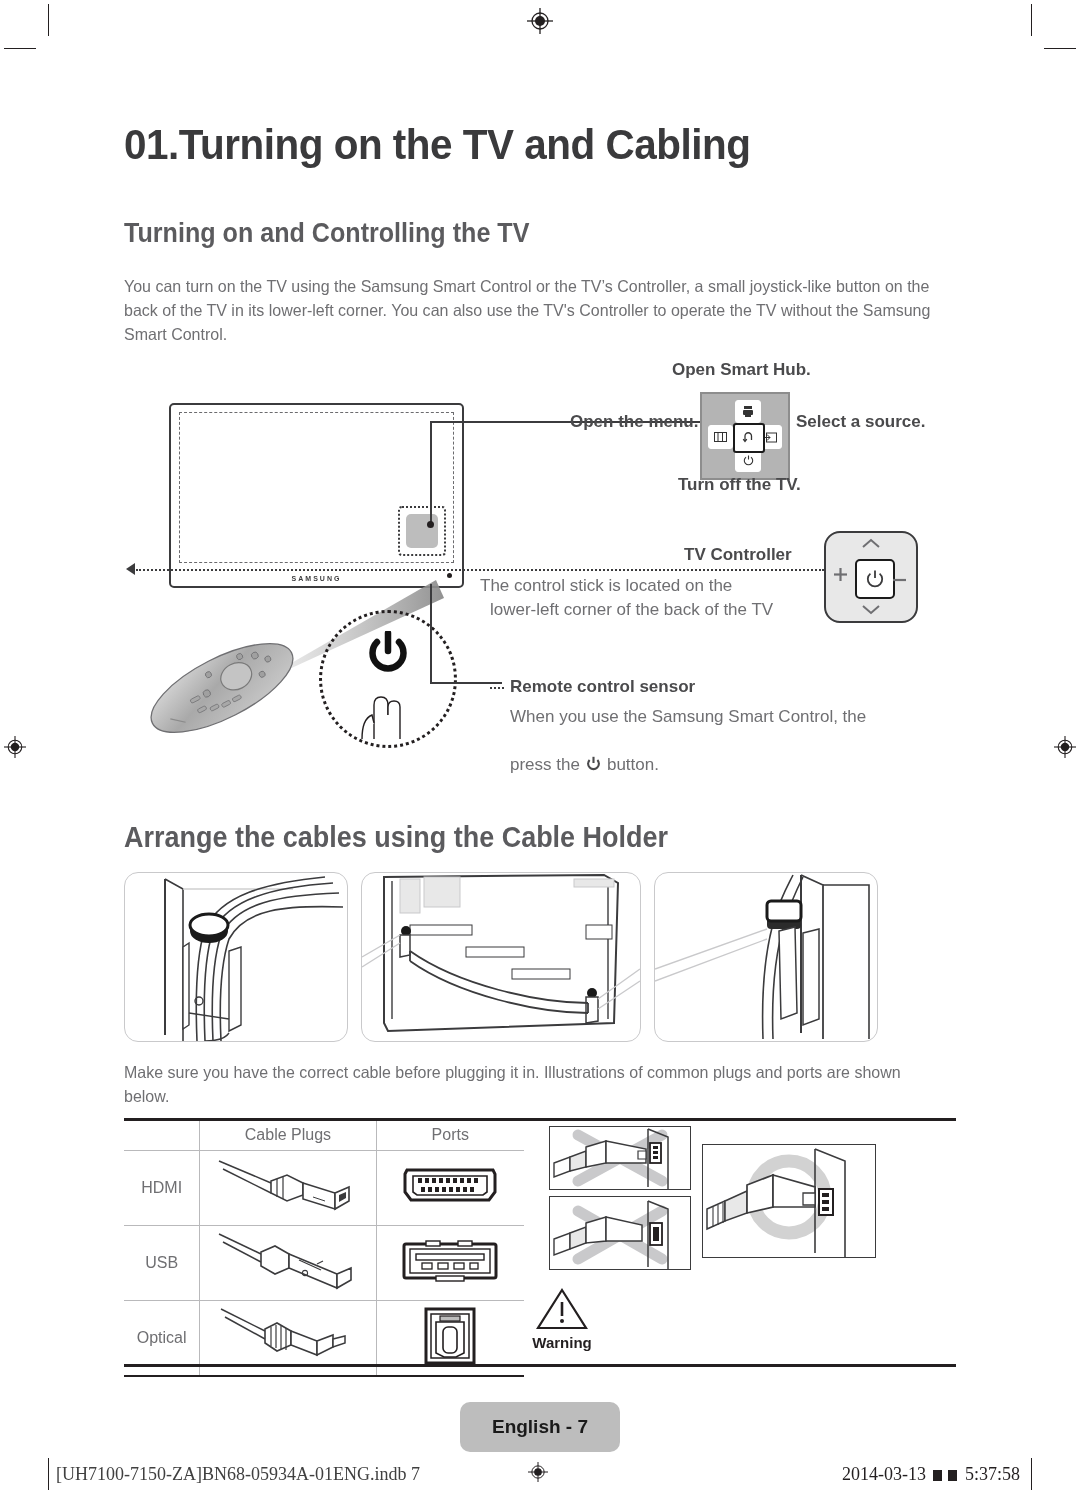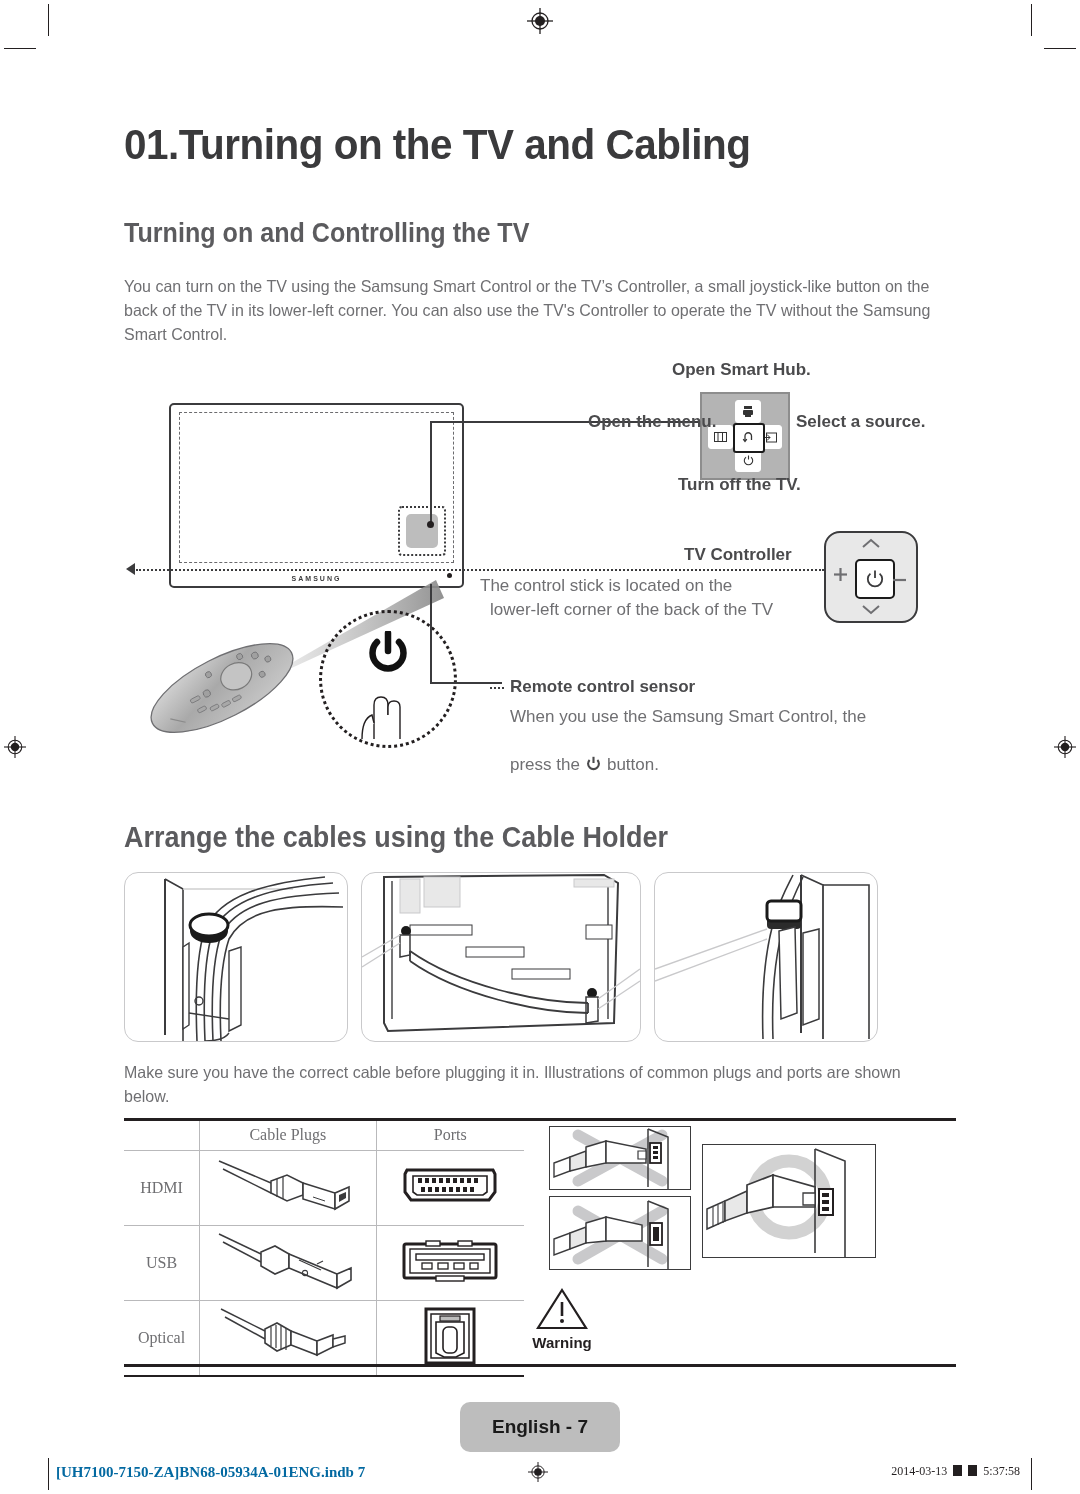--- a/index.html
+++ b/index.html
@@ -138,21 +138,21 @@
   .photo{
     flex:0 0 auto;border:1.5px solid #c9c9cb;border-radius:14px;
     background:#fff;position:relative;overflow:hidden;
   }
   .photo.p1{width:222px;}
   .photo.p2{width:278px;}
   .photo.p3{width:222px;}
 
   
   .tbl-wrap{position:absolute;left:124px;top:1118px;width:832px;}
-  table.ports{border-collapse:collapse;width:400px;font-family:Liberation Serif, serif;}
+  table.ports{border-collapse:collapse;width:400px;}
   table.ports td,table.ports th{
     border:1px solid #b9b9bb;font-weight:normal;
     color:#6f6f72;font-size:16px;text-align:center;vertical-align:middle;
   }
   table.ports thead th{border-top:2.5px solid #231f20;border-bottom:1px solid #b9b9bb;height:28px;}
   table.ports .rowlbl{width:75px;color:#6f6f72;font-size:16px;}
   table.ports .plugcell{width:175px;height:72px;}
   table.ports .portcell{width:148px;}
   table.ports tbody tr:last-child td{border-bottom:2.5px solid #231f20;}
   .tbl-topline{position:absolute;left:0;top:0;width:832px;height:2.5px;background:#231f20;}
@@ -175,25 +175,25 @@
   .op3{left:178px;top:26px;width:172px;height:112px;}
 
   
   .pagebadge{
     position:absolute;left:460px;top:1402px;width:160px;height:50px;
     background:#bdbdbd;border-radius:10px;
     display:flex;align-items:center;justify-content:center;
     font-size:19px;font-weight:bold;color:#1a1a1a;
   }
   .foot-left{
-    position:absolute;left:56px;top:1464px;font-size:15px;color:#0369a1;
-    font-family:"Liberation Serif", serif;white-space:nowrap;font-weight:bold;
+    position:absolute;left:56px;top:1464px;font-size:18px;color:#404040;
+    font-family:"Liberation Serif", serif;white-space:nowrap;
   }
   .foot-right{
-    position:absolute;right:60px;top:1464px;font-size:12px;color:#231f20;
+    position:absolute;right:60px;top:1464px;font-size:18px;color:#231f20;
     font-family:"Liberation Serif", serif;white-space:nowrap;
   }
   .foot-box{display:inline-block;width:9px;height:11px;background:#231f20;margin:0 3px;vertical-align:-1px;}
   .foot-reg{position:absolute;left:528px;top:1462px;width:20px;height:20px;}
   .side-reg{position:absolute;width:22px;height:22px;}
 </style>
 </head>
 <body>
 
 <div class="page">
@@ -280,21 +280,21 @@
       </div>
       <div class="dkey center">
         <svg width="14" height="14" viewBox="0 0 14 14">
             <path d="M3 10 L3 5 A3.2 3.2 0 0 1 9.5 5 L9.5 9" fill="none" stroke="#333" stroke-width="1.3"></path>
             <polyline points="1.2,8.2 3,10.4 4.8,8.2" fill="none" stroke="#333" stroke-width="1.3"></polyline>
           </svg>
       </div>
     </div>
 
     <div class="lbl dark" style="left:548px;top:5px;">Open Smart Hub.</div>
-    <div class="lbl dark" style="left:446px;top:57px;margin-left:18px;">Open the menu.</div>
+    <div class="lbl dark" style="left:446px;top:57px;">Open the menu.</div>
     <div class="lbl dark" style="left:672px;top:57px;">Select a source.</div>
     <div class="lbl dark" style="left:554px;top:120px;">Turn off the TV.</div>
 
     <div class="stick">
       <div class="chev top">
         <svg width="20" height="11" viewBox="0 0 20 11">
             <polyline points="2,9 10,2 18,9" fill="none" stroke="#6f6f72" stroke-width="2"></polyline>
           </svg>
       </div>
       <div class="pm l">

